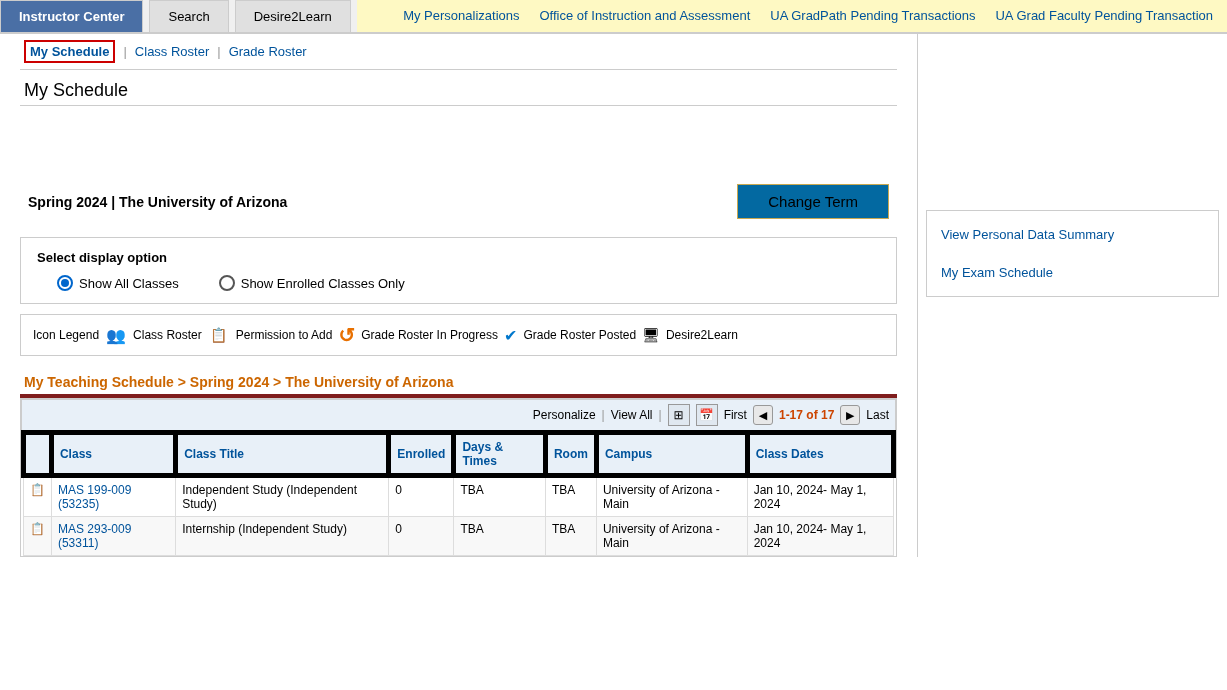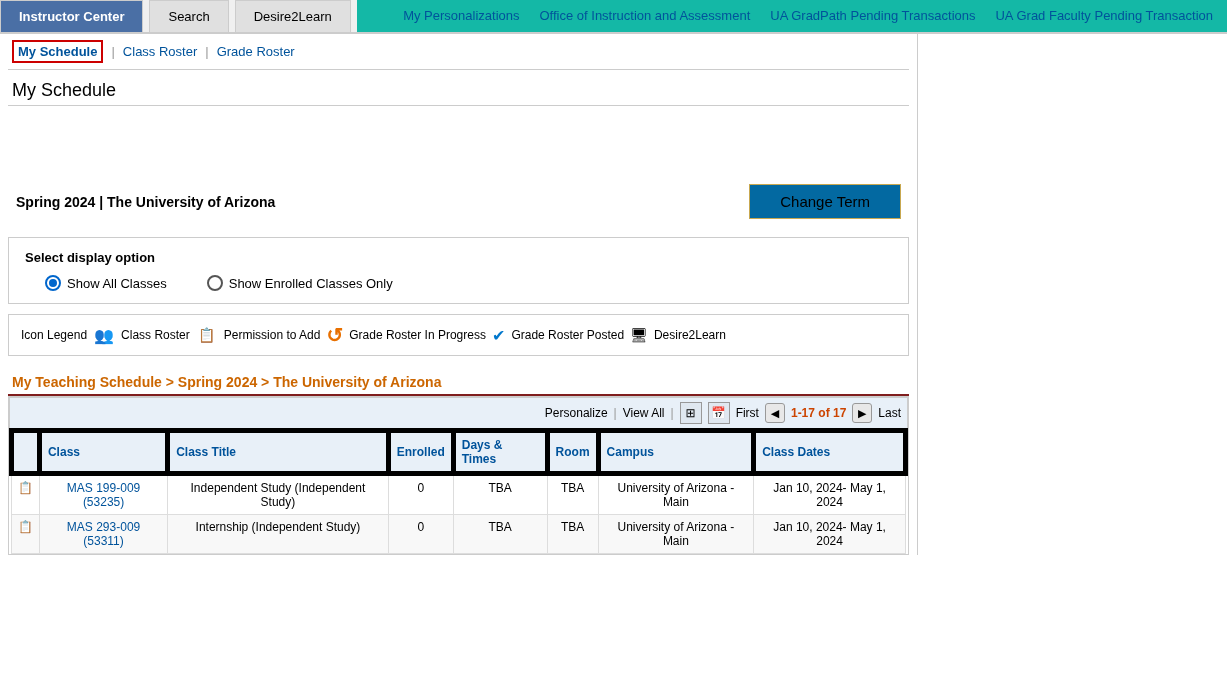--- a/index.html
+++ b/index.html
@@ -5,21 +5,21 @@
     * { margin: 0; padding: 0; box-sizing: border-box; }
     body { font-family: Arial, sans-serif; font-size: 13px; color: #000; background: #fff; width: 1227px; min-height: 690px; overflow-x: hidden; }
 
     
     .top-tabs { display: flex; border-bottom: 2px solid #ccc; background: #f0f0f0; }
     .top-tab { padding: 8px 18px; cursor: pointer; font-size: 13px; border: 1px solid #ccc; border-bottom: none; background: #e0e0e0; margin-right: 6px; }
     .top-tab.active { background: #4a6fa5; color: #fff; font-weight: bold; }
 
     
     .main-layout { display: flex; }
-    .left-content { flex: 1; padding: 0 8px; }
+    .left-content { flex: 1; padding: 0 20px; }
     .right-sidebar { width: 310px; border-left: 1px solid #ccc; padding: 8px; }
 
     
     .sub-nav { display: flex; align-items: center; padding: 6px 4px; border-bottom: 1px solid #ccc; background: #fff; }
     .sub-nav-item { color: #00539b; cursor: pointer; font-size: 13px; text-decoration: none; }
     .sub-nav-item.active { border: 2px solid #cc0000; padding: 2px 4px; font-weight: bold; }
     .sub-nav-sep { margin: 0 8px; color: #999; }
 
     
     .page-title { font-size: 18px; font-weight: normal; color: #000; padding: 10px 4px 4px 4px; border-bottom: 1px solid #ccc; margin-bottom: 8px; }
@@ -36,56 +36,56 @@
     .radio-item { display: flex; align-items: center; gap: 6px; cursor: pointer; }
     .radio-circle { width: 16px; height: 16px; border-radius: 50%; border: 2px solid #555; display: inline-flex; align-items: center; justify-content: center; }
     .radio-circle.selected { border-color: #0066cc; }
     .radio-circle.selected::after { content: ''; width: 8px; height: 8px; border-radius: 50%; background: #0066cc; }
 
     
     .icon-legend { border: 1px solid #ccc; padding: 8px 12px; display: flex; align-items: center; gap: 6px; flex-wrap: wrap; margin-bottom: 10px; font-size: 12px; }
     .legend-icon { width: 22px; height: 22px; display: inline-flex; align-items: center; justify-content: center; font-size: 16px; }
 
     
-    .teaching-schedule-header { color: #cc6600; font-weight: bold; font-size: 14px; padding: 8px 4px 4px 4px; border-bottom: 2px solid #7f1d1d; margin-bottom: 0; }
+    .teaching-schedule-header { color: #cc6600; font-weight: bold; font-size: 14px; padding: 8px 4px 4px 4px; border-bottom: 4px solid #7f1d1d; margin-bottom: 0; }
 
     
     .table-controls { display: flex; align-items: center; justify-content: flex-end; padding: 4px 6px; background: #e8f0f8; border: 1px solid #ccc; border-bottom: none; font-size: 12px; gap: 6px; }
     .table-ctrl-link { color: #000000; cursor: pointer; text-decoration: none; }
     .table-ctrl-sep { color: #999; }
     .nav-btn { width: 20px; height: 20px; border: 1px solid #999; background: #e8e8e8; cursor: pointer; display: inline-flex; align-items: center; justify-content: center; font-size: 11px; border-radius: 3px; }
     .page-info { font-weight: bold; color: #cc4400; }
     .grid-icon { width: 22px; height: 22px; border: 1px solid #999; background: #e0e8f0; display: inline-flex; align-items: center; justify-content: center; font-size: 12px; cursor: pointer; }
 
     
     .data-table { width: 100%; border-collapse: collapse; font-size: 12px; }
     .data-table thead th { background: #e8f0f8; border: 5px solid #000000; padding: 5px 6px; text-align: left; color: #00539b; font-weight: bold; }
     .data-table tbody tr { border-bottom: 1px solid #ddd; }
-    .data-table tbody td { border: 1px solid #ddd; padding: 5px 6px; vertical-align: top; text-align: center; }
+    .data-table tbody td { border: 1px solid #ddd; padding: 5px 6px; vertical-align: top; }
     .data-table tbody tr:nth-child(even) { background: #f8f8f8; }
     .cell-link { color: #00539b; cursor: pointer; text-decoration: none; }
 
     
     .sidebar-link { display: block; color: #00539b; cursor: pointer; text-decoration: none; padding: 4px 2px; font-size: 13px; }
     .sidebar-box { border: 1px solid #ccc; padding: 12px; margin-top: 8px; }
 
     
     .perm-icon { display: inline-flex; align-items: center; justify-content: center; width: 22px; height: 22px; font-size: 14px; color: #666; }
     .table-outer { border: 1px solid #ccc; }
   </style>
 </head>
 <body>
 
 <div>
 
   <div class="top-tabs">
     <div class="top-tab active">Instructor Center</div>
     <div class="top-tab">Search</div>
     <div class="top-tab">Desire2Learn</div>
-    <div style="flex:1; display:flex; justify-content:flex-end; background:#14b8a6; padding:4px 12px; gap:16px;">
+    <div style="flex:1; display:flex; justify-content:flex-end; background:#fef9c3; padding:4px 12px; gap:16px;">
       <span class="sidebar-link">My Personalizations</span>
       <span class="sidebar-link">Office of Instruction and Assessment</span>
       <span class="sidebar-link">UA GradPath Pending Transactions</span>
       <span class="sidebar-link">UA Grad Faculty Pending Transaction</span>
     </div>
   </div>
 
   <div class="main-layout">
     <div class="left-content">
 
@@ -186,15 +186,20 @@
       <td>University of Arizona - Main</td>
       <td>Jan 10, 2024- May 1, 2024</td>
     </tr>
             </tbody>
         </table>
       </div>
     </div>
 
     <div class="right-sidebar">
       <div style="height: 160px;"></div>
+      <div class="sidebar-box">
+        <a class="sidebar-link">View Personal Data Summary</a>
+        <br>
+        <a class="sidebar-link">My Exam Schedule</a>
+      </div>
     </div>
   </div>
 </div>
 
 </body></html>

